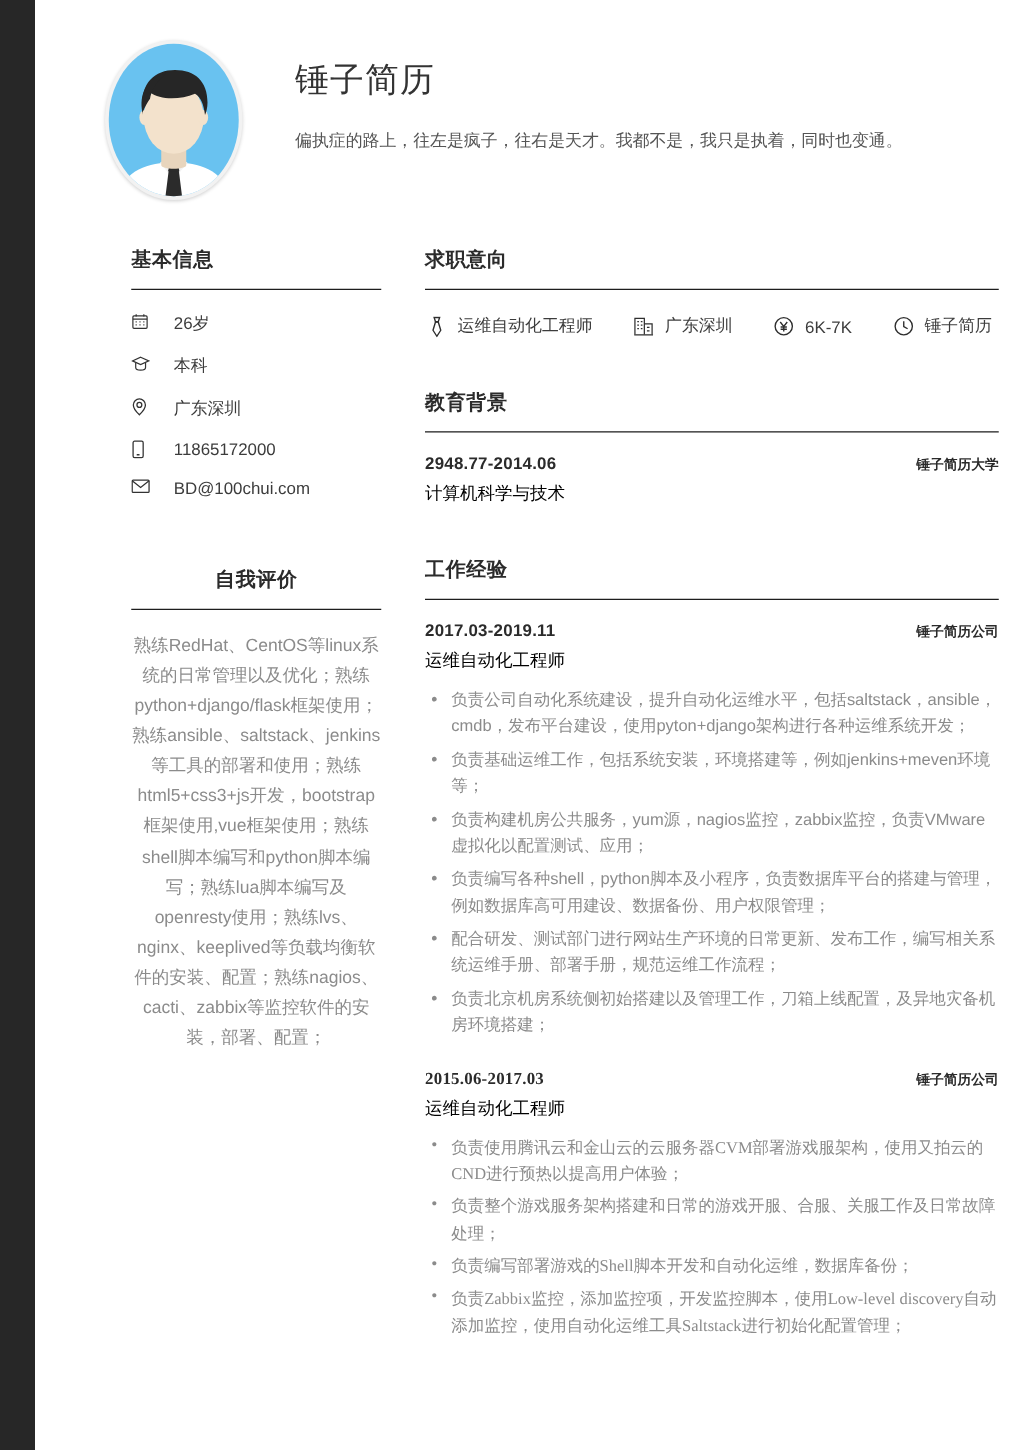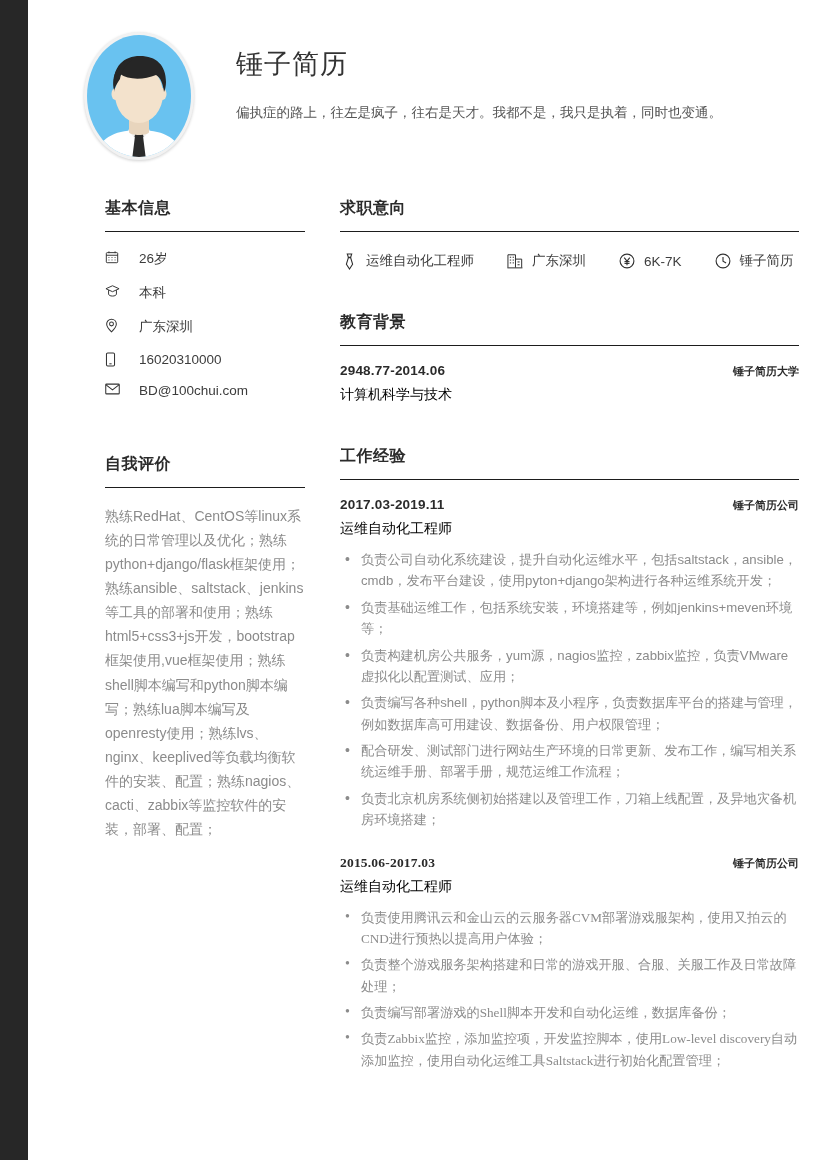--- a/index.html
+++ b/index.html
@@ -65,21 +65,21 @@
     margin-bottom: 16px;
   }
   .info-icon {
     width: 22px; flex: 0 0 22px;
     color: #333; display: flex; align-items: center; justify-content: flex-start;
   }
   .info-icon svg { display:block; }
   .info-text { font-size: 13.5px; color: #3c3c3c; padding-left: 12px; }
 
   
-  .selfeval { margin-top: 56px; }
+  .selfeval { margin-top: 56px; text-align: center; }
   .selfeval-body {
     margin-top: 16px;
     font-size: 14px; color: #8b8b8b; line-height: 1.72;
     word-break: break-word;
   }
 
   
   .intent-row { display: flex; align-items: center; margin-top: 20px; }
   .intent-item { display: flex; align-items: center; margin-right: 32px; }
   .intent-item:last-child { margin-right: 0; }
@@ -201,21 +201,21 @@
               <span class="info-text">广东深圳</span>
             </div>
 
             <div class="info-row">
               <span class="info-icon">
                 <svg width="11" height="15" viewBox="0 0 11 16" fill="none" stroke="#333" stroke-width="1.1">
                   <rect x="1.2" y="1" width="8.6" height="14" rx="1.3"></rect>
                   <line x1="4.3" y1="12.6" x2="6.7" y2="12.6"></line>
                 </svg>
               </span>
-              <span class="info-text">16020310000</span>
+              <span class="info-text">11865172000</span>
             </div>
 
             <div class="info-row">
               <span class="info-icon">
                 <svg width="15" height="12" viewBox="0 0 16 12" fill="none" stroke="#333" stroke-width="1.1">
                   <rect x="0.8" y="0.8" width="14.4" height="10.4" rx="0.8"></rect>
                   <path d="M0.8 1.4 L8 7 L15.2 1.4"></path>
                 </svg>
               </span>
               <span class="info-text">BD@100chui.com</span>

